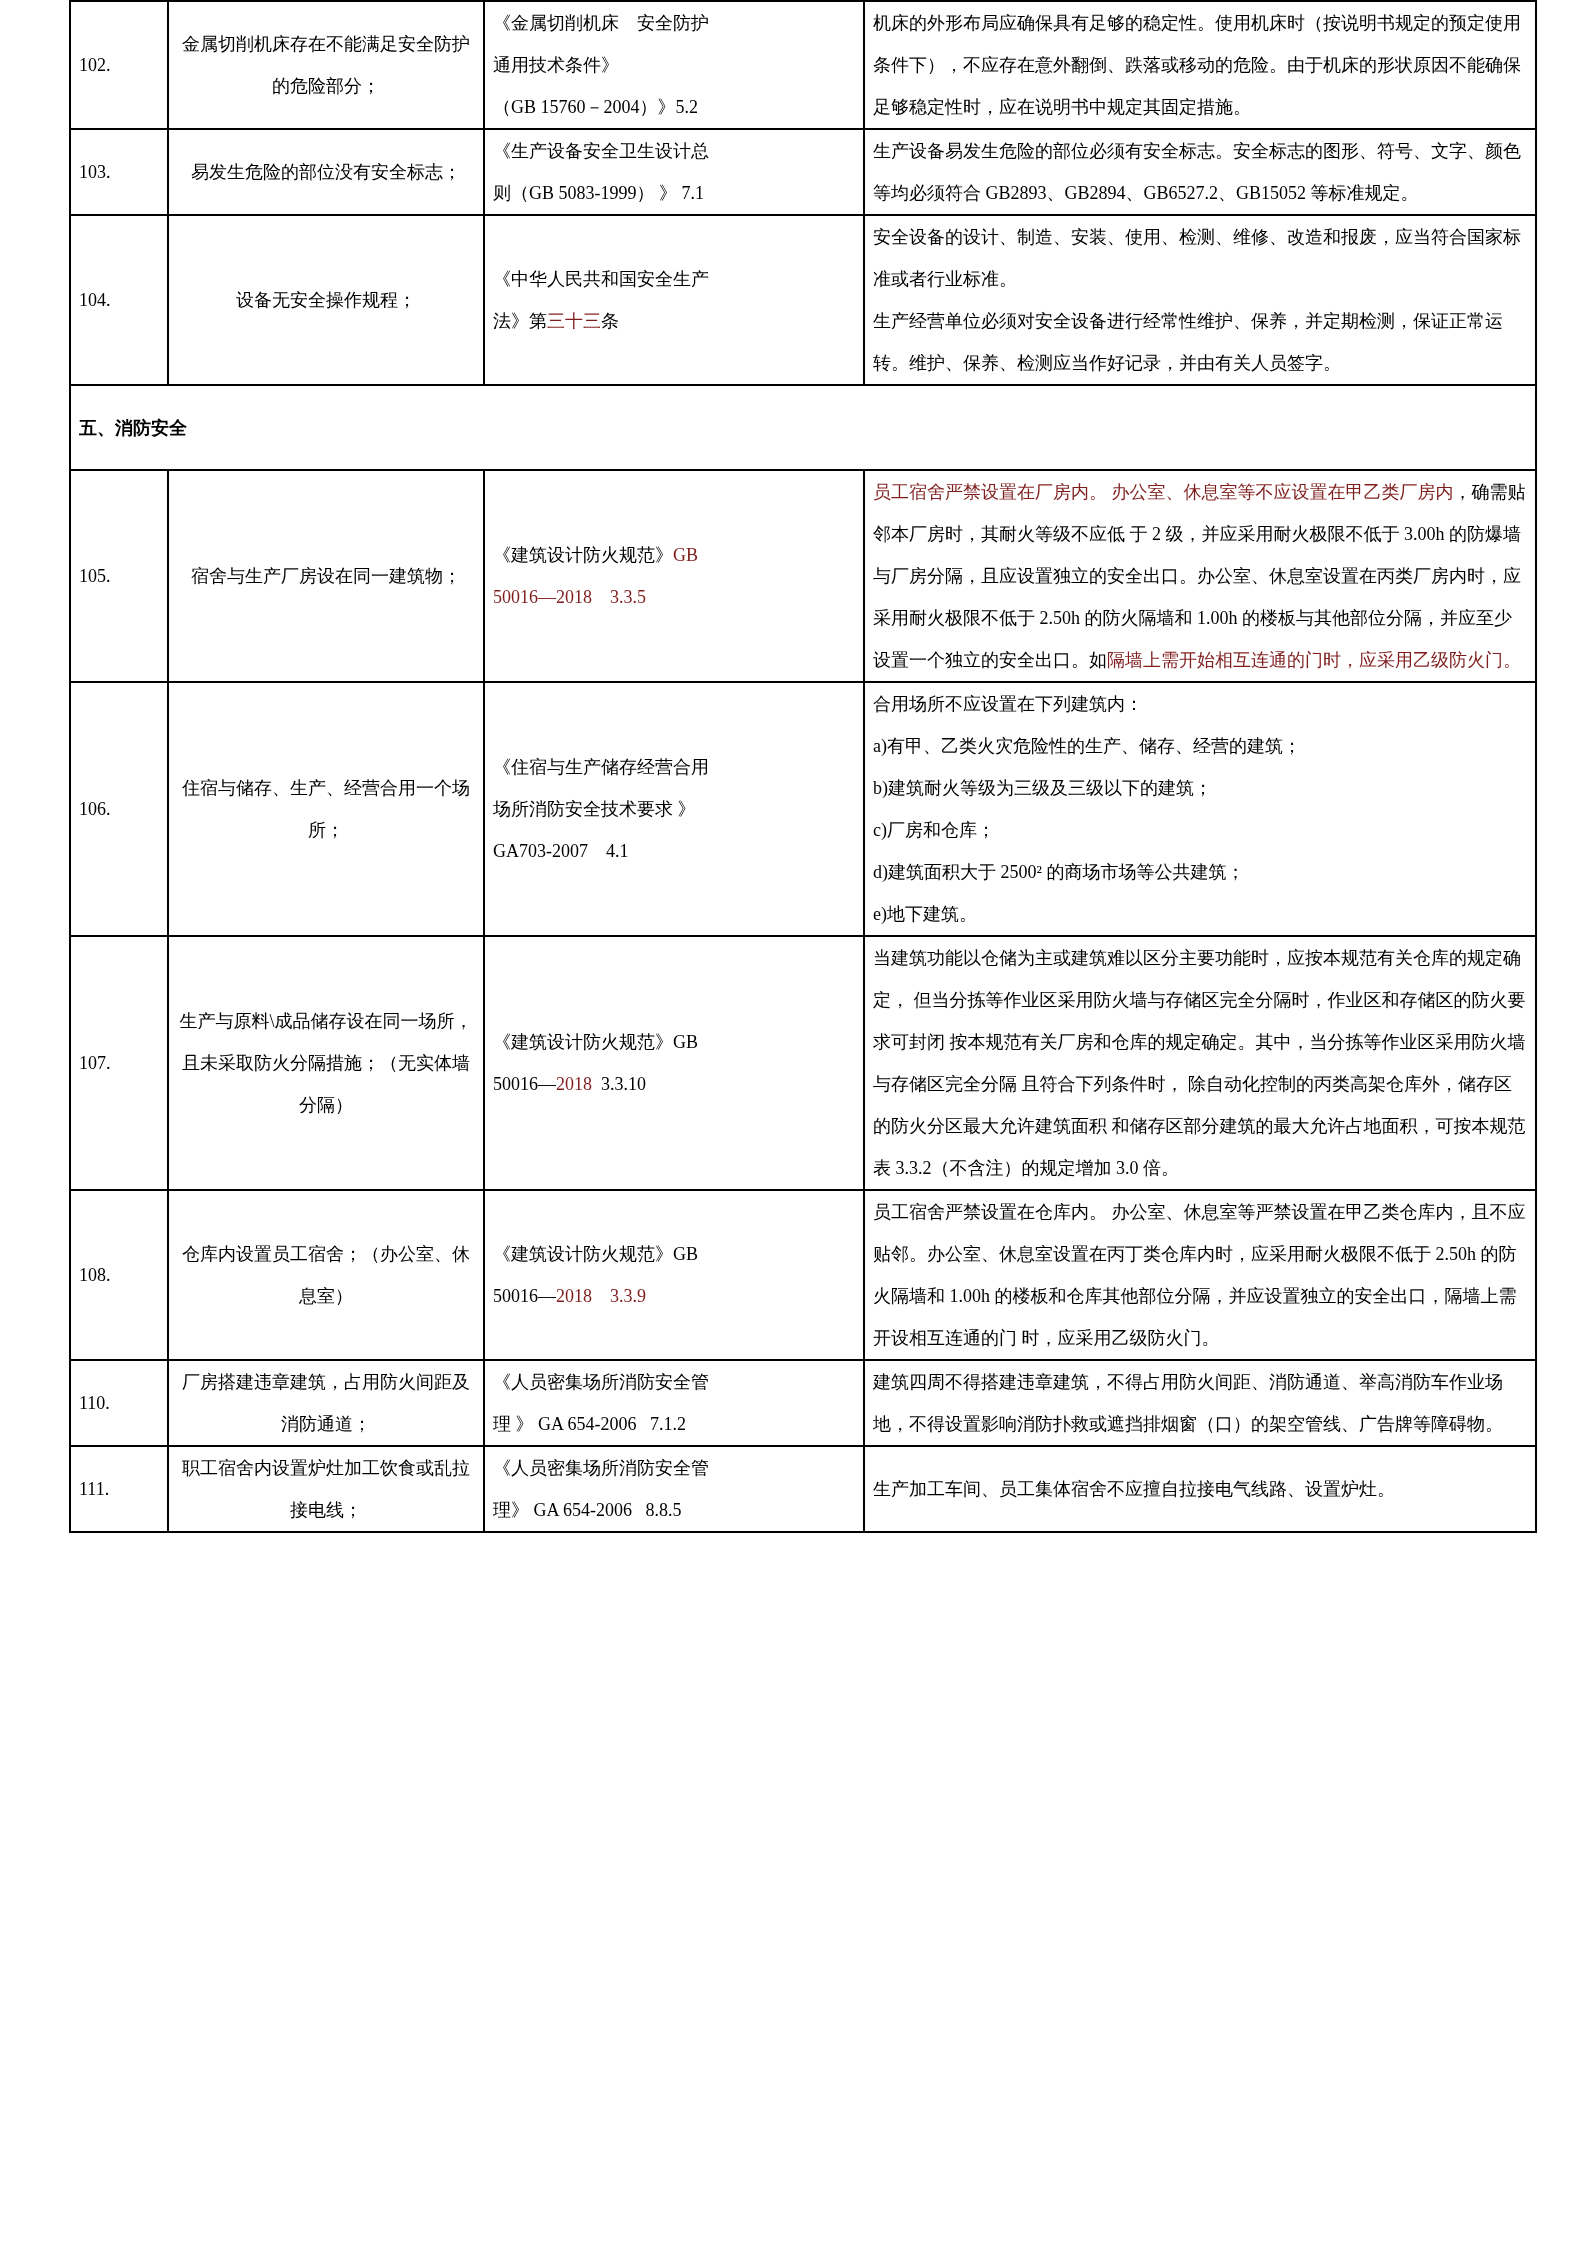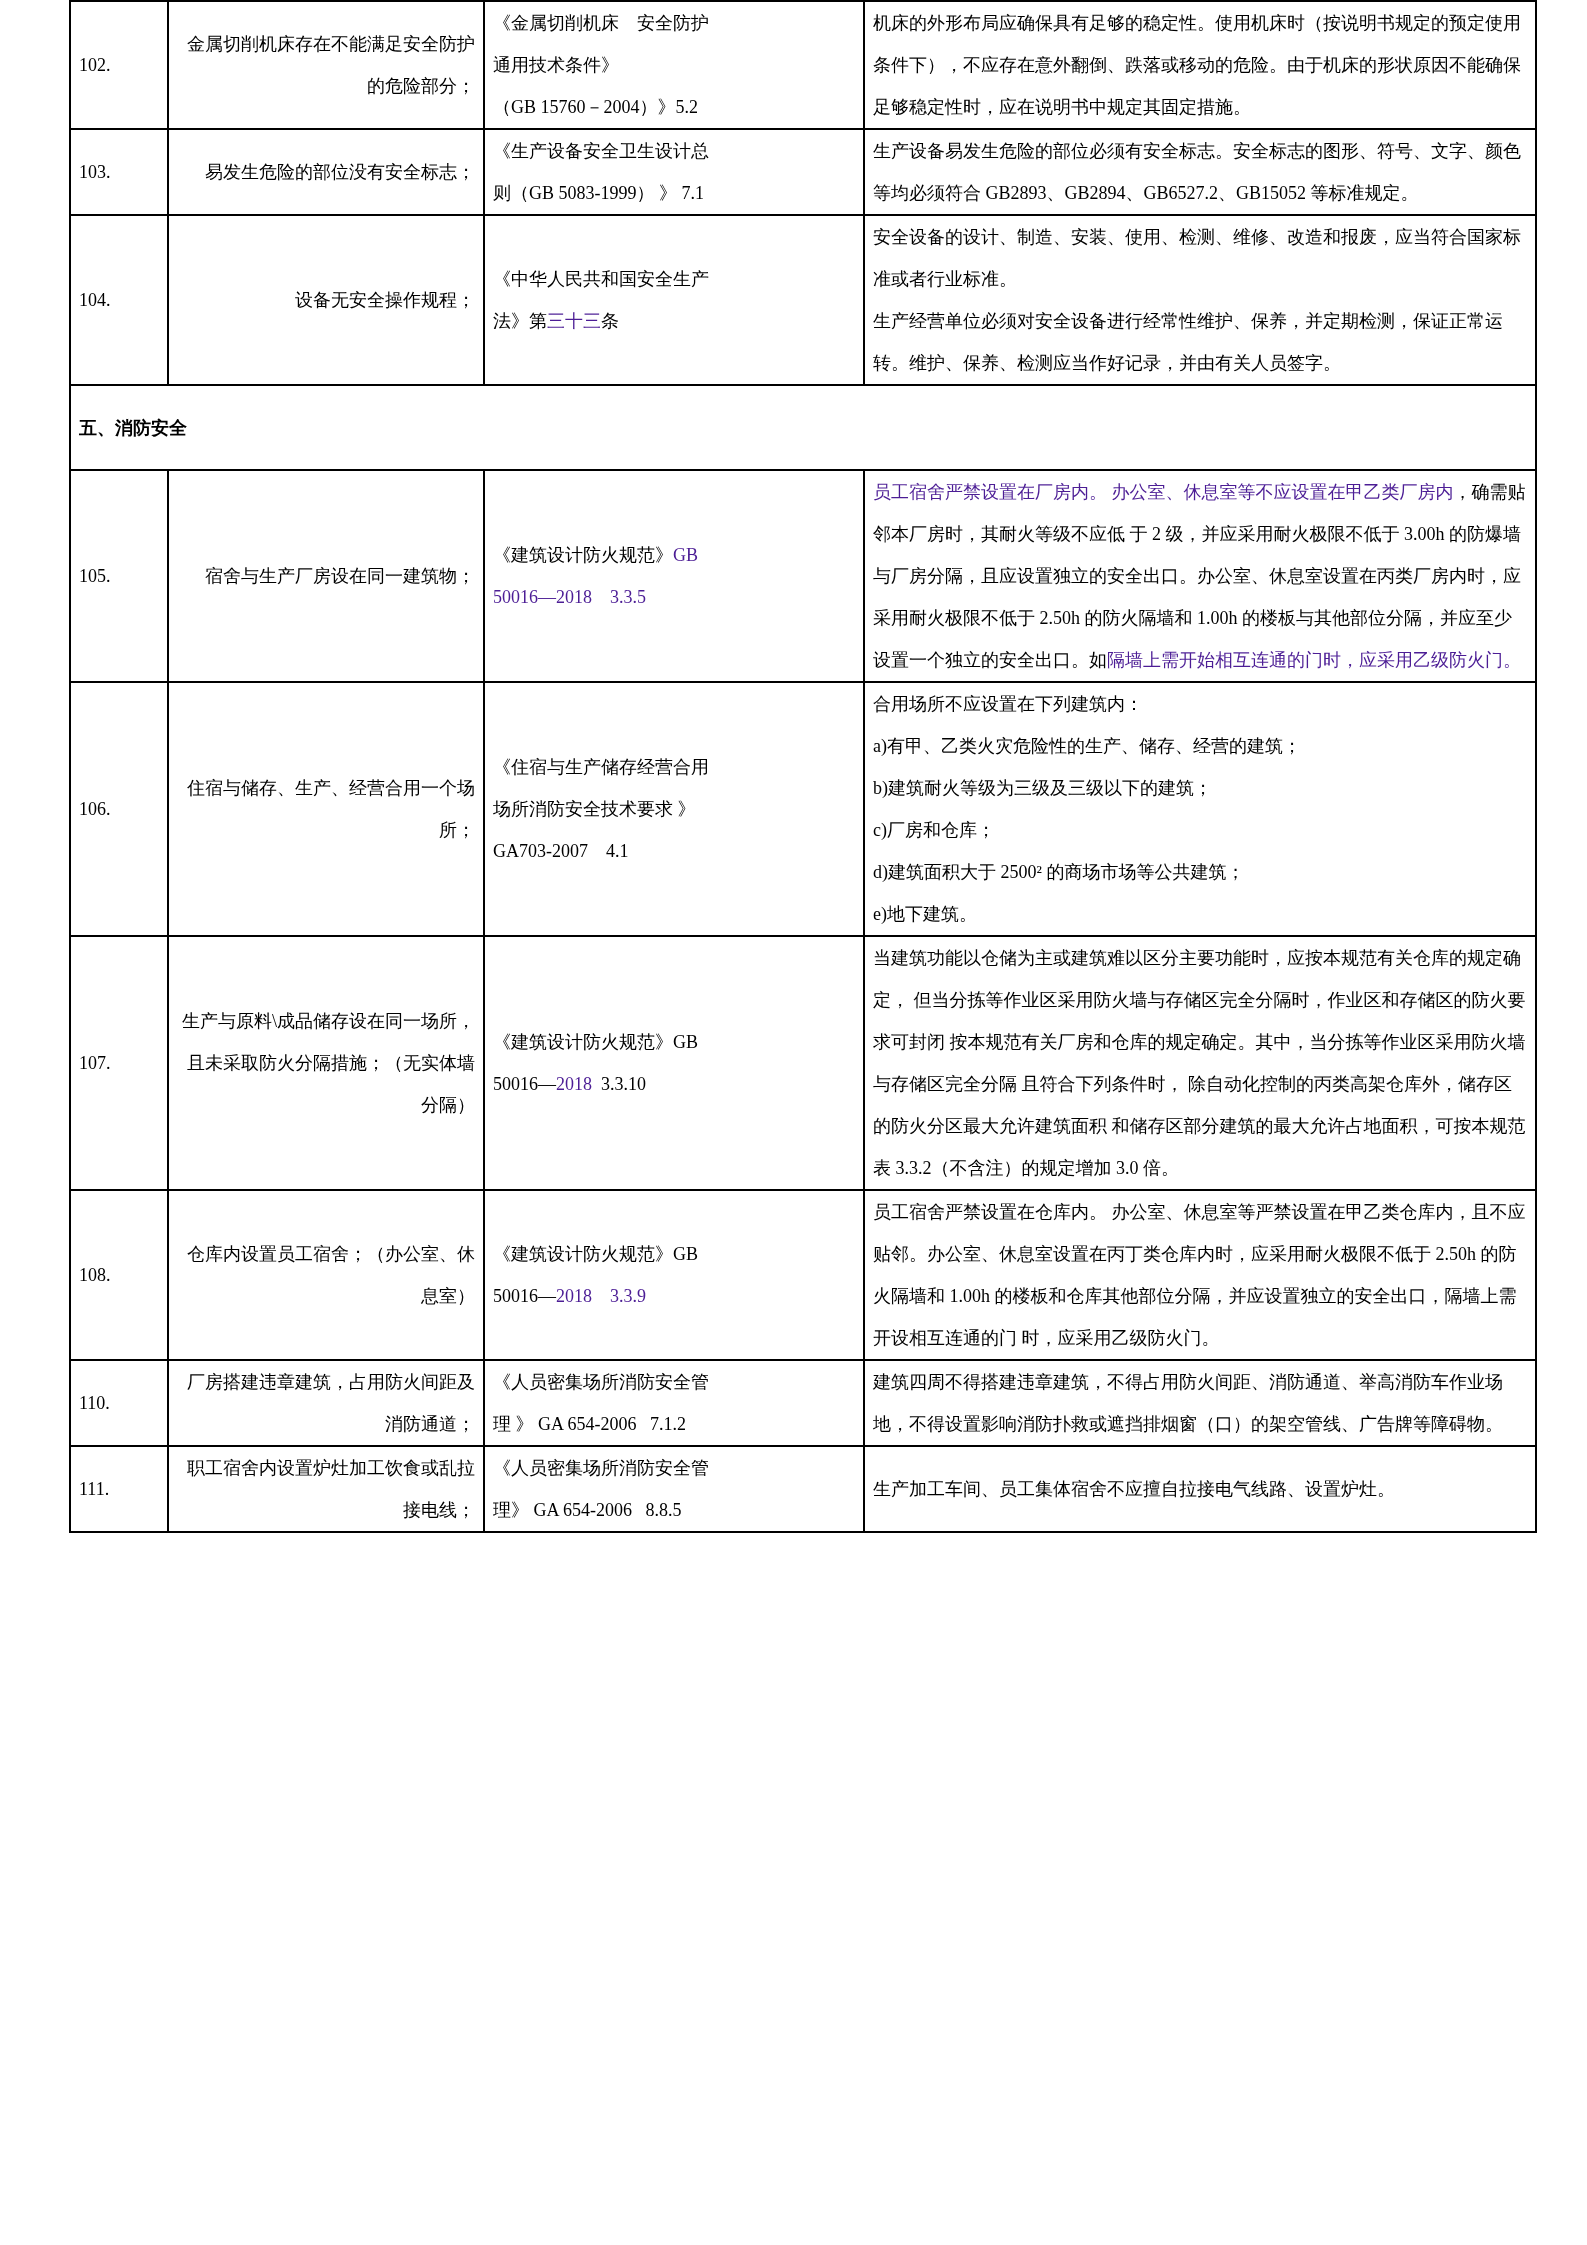--- a/index.html
+++ b/index.html
@@ -28,30 +28,30 @@
   table.doc-table td {
     border: 2px solid #000000;
     font-size: 18px;
     line-height: 42px;
     padding: 0 8px;
     white-space: pre-wrap;
     overflow-wrap: break-word;
     vertical-align: middle;
   }
   td.c-no   { }
-  td.c-issue{ text-align: right; }
+  td.c-issue{ text-align: center; }
   td.c-basis{ text-align: left; }
   td.c-req  { vertical-align: top; text-align: left; }
   td.section-cell {
     text-align: left;
     font-weight: bold;
     height: 83px;
     vertical-align: middle;
   }
-  .red { color: #4c1d95; }
+  .red { color: #7f1d1d; }
 </style>
 </head>
 <body>
 
 <div class="page">
   <table class="doc-table">
     <colgroup>
       <col style="width:98px">
       <col style="width:316px">
       <col style="width:380px">

